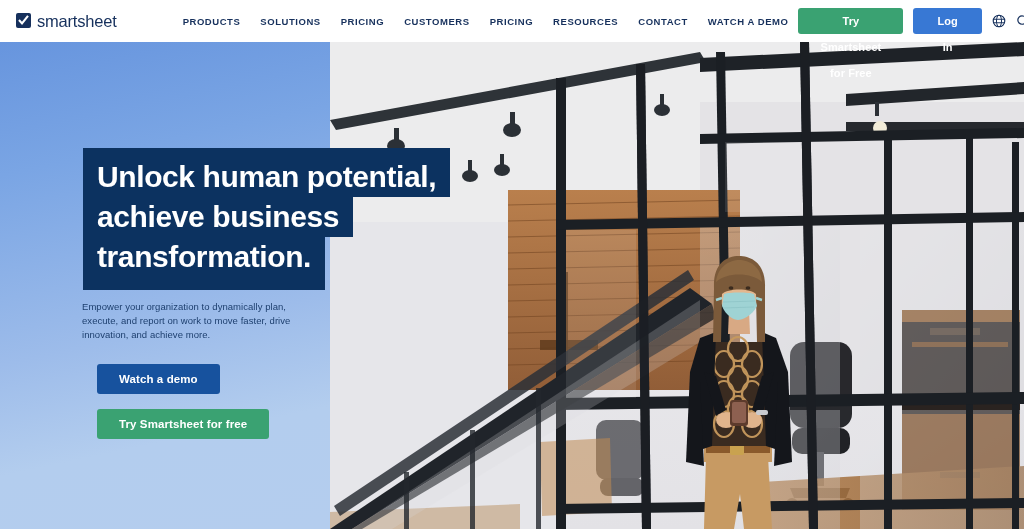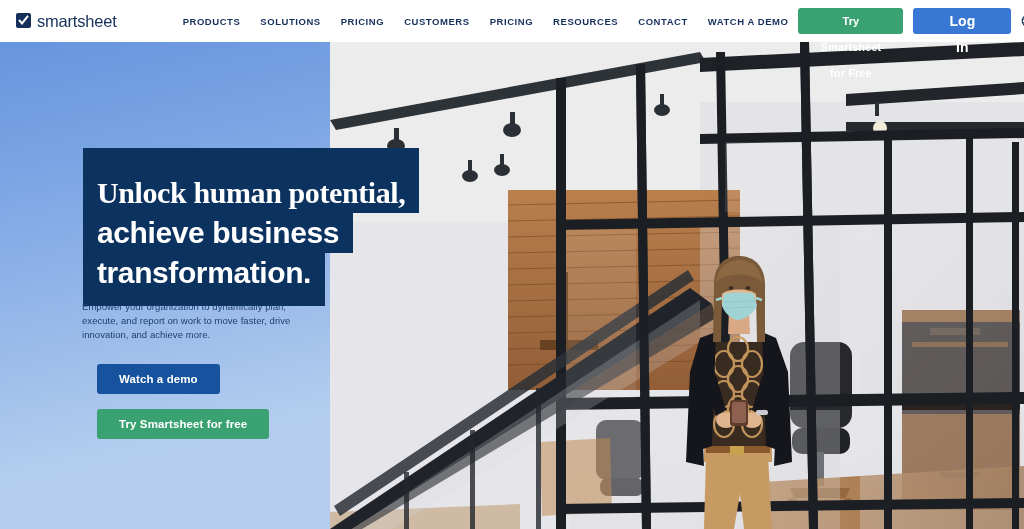--- a/index.html
+++ b/index.html
@@ -41,22 +41,22 @@
   .header-right {
     margin-left:auto; display:flex; align-items:center;
     margin-right:12px; gap:10px;
   }
   .btn-trial {
     background:#3aa272; color:#ffffff; font-size:11px; font-weight:bold;
     border:none; border-radius:3px; padding:0 16px; height:26px;
     line-height:26px; cursor:pointer; letter-spacing:0.1px;
   }
   .btn-login {
-    background:#3878d4; color:#ffffff; font-size:14px; font-weight:bold;
-    border:none; border-radius:3px; padding:0 36px; height:26px;
+    background:#3878d4; color:#ffffff; font-size:11px; font-weight:bold;
+    border:none; border-radius:3px; padding:0 24px; height:26px;
     line-height:26px; cursor:pointer; letter-spacing:0.1px;
   }
   .icon-btn {
     width:20px; height:20px; display:flex; align-items:center;
     justify-content:center; cursor:pointer; color:#16305c;
   }
 
   
   .hero {
     position:absolute; top:42px; left:0; width:1024px; height:487px;
@@ -76,21 +76,21 @@
   .headline {
     position:absolute; left:83px; top:148px; z-index:25;
     display:flex; flex-direction:column; align-items:flex-start;
   }
   .headline .hl {
     background:#0c3260; color:#ffffff;
     font-size:30px; font-weight:bold; line-height:40px;
     letter-spacing:-0.4px; padding:0 14px; white-space:nowrap;
     display:block;
   }
-  .headline .hl:first-child { padding-top:25px;font-family:Liberation Serif, serif; }
+  .headline .hl:first-child { padding-top:9px; }
   .headline .hl:last-child { padding-bottom:13px; }
 
   
   .subcopy {
     position:absolute; left:82px; top:300px; z-index:25;
     width:210px; color:#1d3f6e; font-size:9.5px; line-height:14px;
     letter-spacing:0.05px;
   }
 
   

